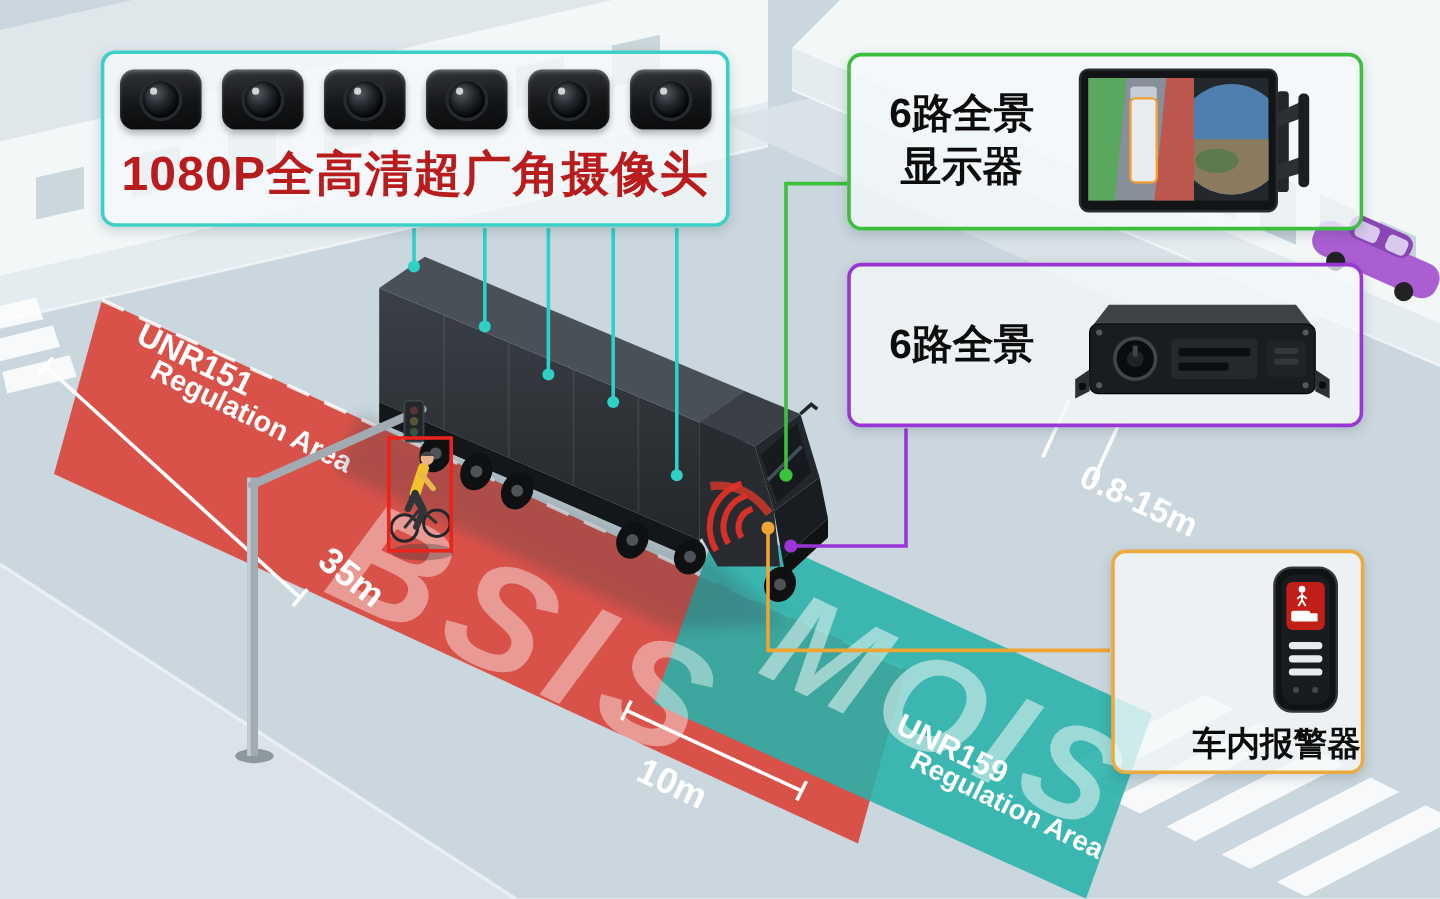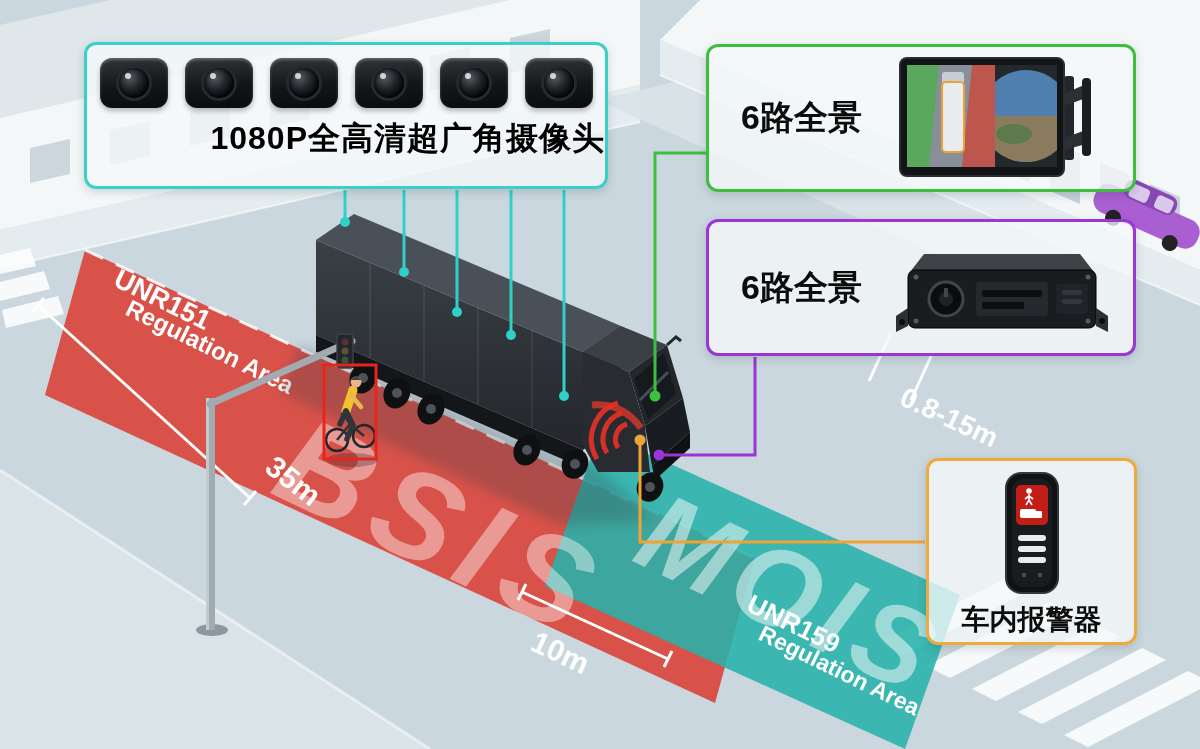--- a/index.html
+++ b/index.html
@@ -7,33 +7,33 @@
   .stage { position:relative; width:1200px; height:749px; overflow:hidden; background:#cbd7de; }
   .scene { position:absolute; left:0; top:0; }
   .scene text { font-family:"Liberation Sans","DejaVu Sans",sans-serif; }
 
   .callout { position:absolute; box-sizing:border-box; border-radius:12px;
              background:rgba(245,249,250,0.78); box-shadow:0 3px 10px rgba(30,50,60,0.18); }
   .camera-callout  { left:84px;  top:42px;  width:524px; height:147px; border:3px solid #3ccfc7; }
   .monitor-callout { left:706px; top:44px;  width:430px; height:148px; border:3px solid #3dbe3c; display:flex; align-items:center; }
   .control-callout { left:706px; top:219px; width:430px; height:137px; border:3px solid #9a35d6; display:flex; align-items:center; }
   .alarm-callout   { left:926px; top:458px; width:211px; height:187px; border:3px solid #ecaa3f;
-                     display:flex; flex-direction:column; align-items:center; padding-top:6px; }
+                     display:flex; flex-direction:column; align-items:flex-end; padding-top:6px; }
 
   .cam-row { display:flex; justify-content:center; gap:17px; margin-top:13px; }
   .cam { width:68px; height:50px; border-radius:12px; position:relative;
          background:linear-gradient(175deg,#33363a 0%,#141517 55%,#0a0b0c 100%);
          box-shadow:inset 0 2px 3px rgba(255,255,255,0.25), 0 3px 5px rgba(20,30,40,0.3); }
   .cam .lens { position:absolute; left:50%; top:50%; width:30px; height:30px; margin:-15px 0 0 -15px;
          border-radius:50%;
          background:radial-gradient(circle at 36% 32%, #565b61 0%, #22252a 40%, #050607 75%);
          box-shadow:0 0 0 3px #26292d, inset 0 0 4px #000; }
   .cam .lens::after { content:""; position:absolute; left:6px; top:5px; width:6px; height:6px;
          border-radius:50%; background:rgba(255,255,255,0.75); }
-  .cam-label { text-align:right; margin-top:9px; font-size:32px; font-weight:800; color:#000000; letter-spacing:1px; }
+  .cam-label { text-align:center; margin-top:9px; font-size:40px; font-weight:800; color:#b91c1c; letter-spacing:1px; }
 
   .device-label { flex:0 0 185px; text-align:center; font-size:34px; font-weight:800; color:#0c0c0c; line-height:1.28; }
   .device-label span { display:block; }
   .alarm-label { font-size:28px; font-weight:800; color:#0c0c0c; margin-top:2px; }
 </style>
 </head>
 <body>
 
 <div class="stage">
 
@@ -247,20 +247,21 @@
       <div class="cam">
           <span class="lens"></span>
         </div>
     </div>
     <div class="cam-label">1080P全高清超广角摄像头</div>
   </div>
 
   <div class="callout monitor-callout">
     <div class="device-label">
       <span>6路全景</span>
+      <span>显示器</span>
     </div>
     <svg class="monitor-art" width="205" height="128" viewBox="0 0 205 128">
       <rect x="170" y="22" width="10" height="84" rx="3" fill="#23262a"></rect>
       <path d="M170,40 L192,30 L192,44 L170,52 Z" fill="#2c3034"></path>
       <path d="M170,84 L192,76 L192,90 L170,96 Z" fill="#2c3034"></path>
       <rect x="188" y="24" width="9" height="78" rx="4" fill="#1b1e21"></rect>
       <rect x="6" y="4" width="164" height="118" rx="7" fill="#121416" stroke="#2a2e32" stroke-width="2"></rect>
       <rect x="13" y="11" width="150" height="102" fill="#1d2124"></rect>
       <rect x="13" y="11" width="88" height="102" fill="#87909a"></rect>
       <polygon points="13,11 45,11 35,113 13,113" fill="#4fae4f" opacity="0.8"></polygon>

